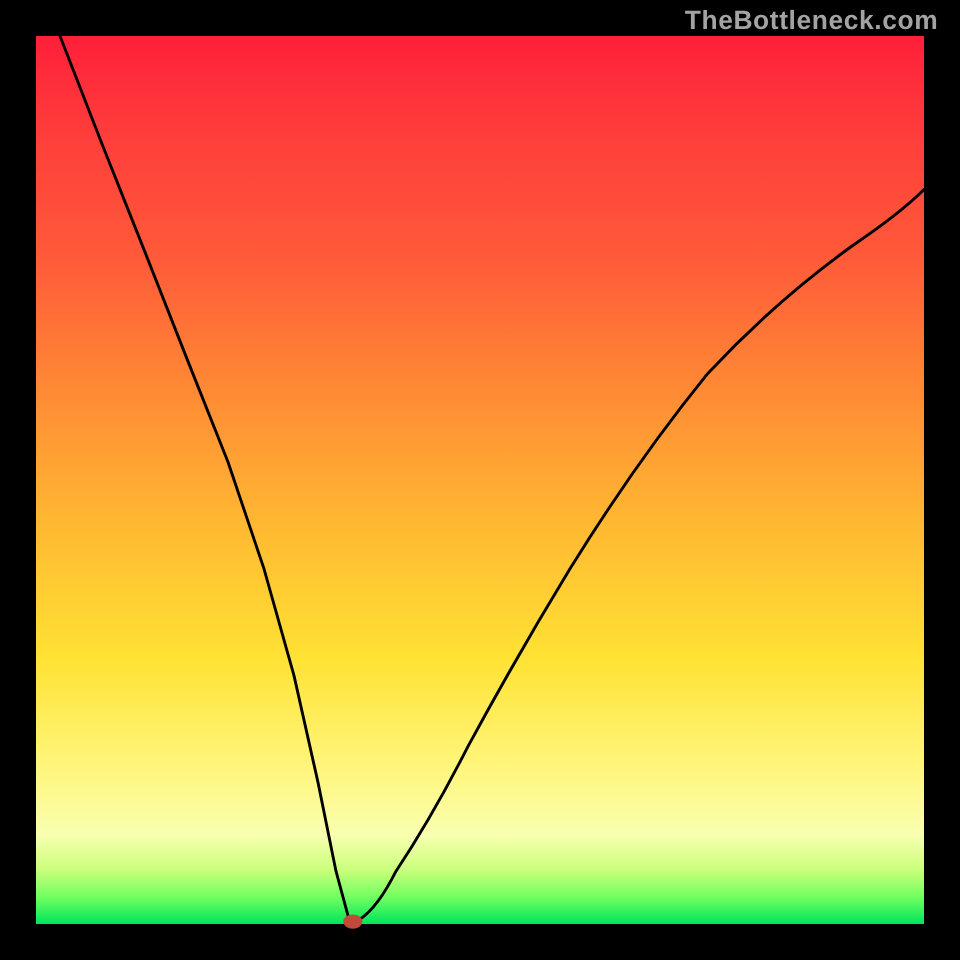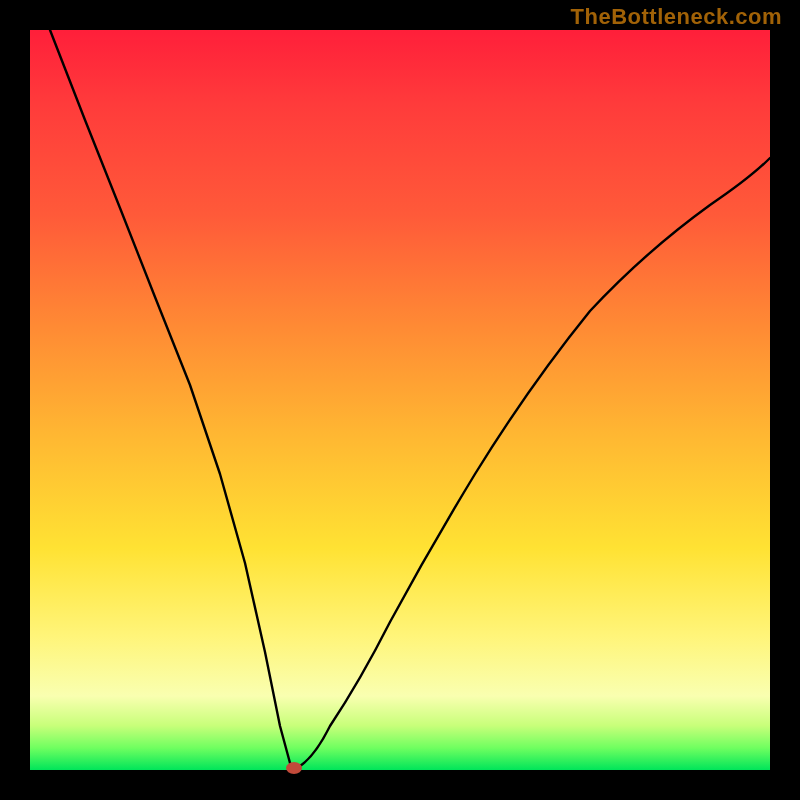--- a/index.html
+++ b/index.html
@@ -14,21 +14,21 @@
   .frame {
     position: relative;
     width: 800px;
     height: 800px;
     background: #000;
   }
   .watermark {
     position: absolute;
     top: 4px;
     right: 18px;
-    color: #a16207;
+    color: #a3a3a3;
     font-size: 22px;
     font-weight: 600;
     letter-spacing: 0.5px;
     user-select: none;
   }
   .plot-area {
     position: absolute;
     left: 30px;
     top: 30px;
     width: 740px;

